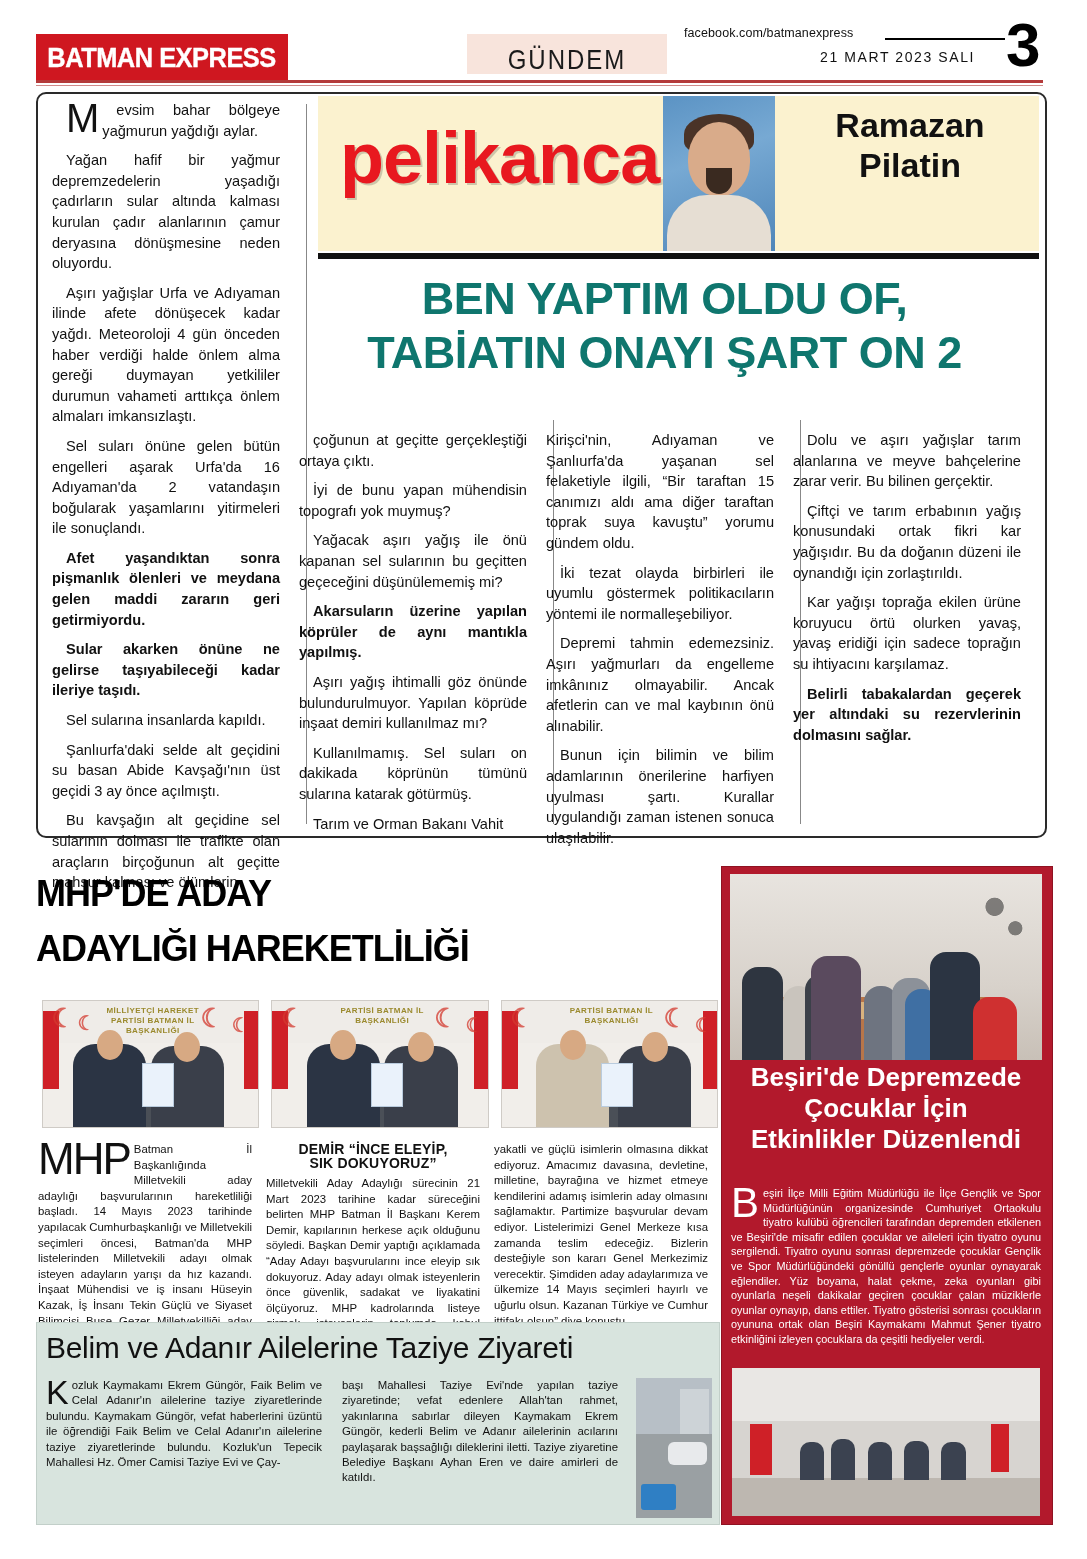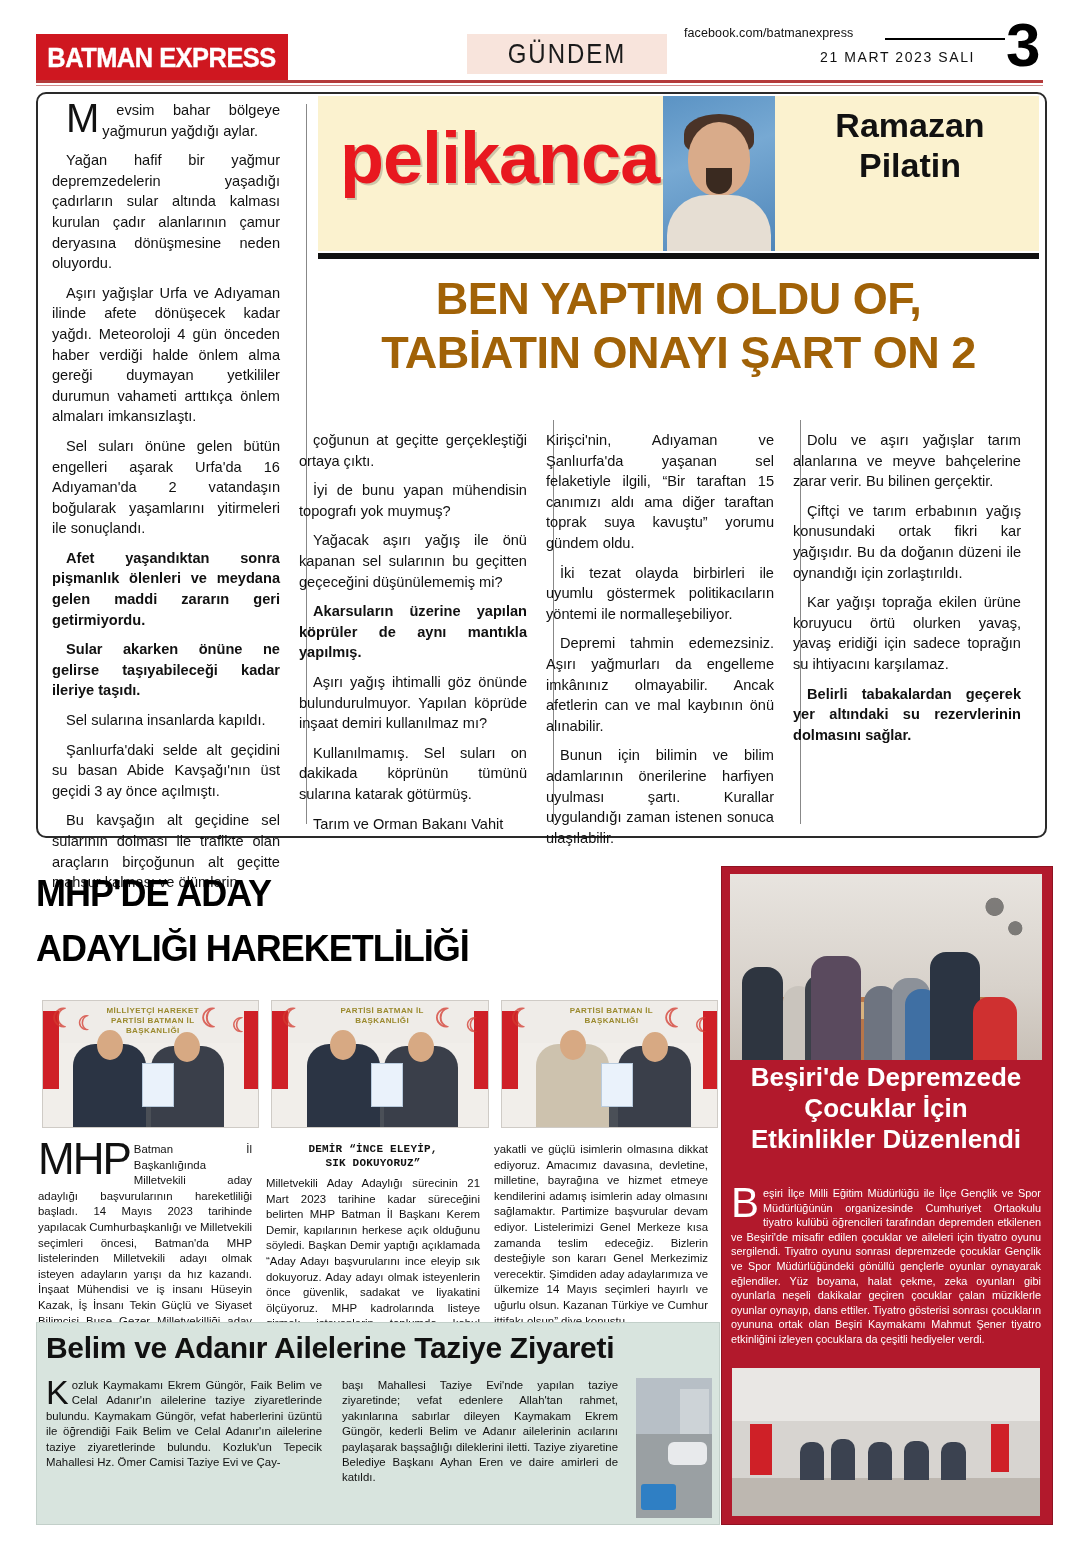--- a/index.html
+++ b/index.html
@@ -14,21 +14,21 @@
   .page{position:absolute;inset:0;}
 
   
   .masthead{position:absolute;left:36px;top:34px;width:252px;height:48px;
     background:#cf1720;display:flex;align-items:center;justify-content:center;}
   .masthead-text{color:#fff;font-weight:bold;font-size:27px;letter-spacing:-0.5px;
     font-family:"Liberation Sans", sans-serif;transform:scaleX(0.94);
     -webkit-text-stroke:0.4px #fff;}
 
   .section-badge{position:absolute;left:467px;top:34px;width:200px;height:40px;
-    background:#f8e4dc;display:flex;align-items:center;justify-content:center;}
+    background:#f8e4dc;display:flex;align-items:flex-end;justify-content:center;}
   .section-badge span{font-size:24px;letter-spacing:2px;color:#1a1a1a;
     font-family:"Liberation Sans", sans-serif;transform:scaleY(1.12);}
 
   .fb-line{position:absolute;left:684px;top:26px;font-size:12.5px;color:#111;
     letter-spacing:0.1px;}
   .date-line{position:absolute;left:820px;top:49px;font-size:14px;color:#111;
     letter-spacing:1.6px;font-weight:500;}
   .rule-short{position:absolute;left:885px;top:38px;width:120px;height:2px;background:#000;}
   .page-no{position:absolute;left:1006px;top:14px;font-size:62px;font-weight:bold;
     line-height:62px;color:#000;}
@@ -55,22 +55,22 @@
   .portrait .hair{position:absolute;left:50%;top:18px;transform:translateX(-50%);
     width:70px;height:40px;border-radius:50% 50% 30% 30%;background:#4a3327;}
   .portrait .beard{position:absolute;left:50%;top:72px;transform:translateX(-50%);
     width:26px;height:26px;border-radius:0 0 50% 50%;background:#3a2a20;}
   .portrait .body{position:absolute;left:50%;bottom:0;transform:translateX(-50%);
     width:104px;height:56px;border-radius:40px 40px 0 0;background:#e6ded3;}
   .byline{position:absolute;left:790px;top:105px;width:240px;text-align:center;
     font-size:34px;font-weight:bold;line-height:40px;color:#111;}
   .banner-underline{position:absolute;left:318px;top:253px;width:721px;height:6px;background:#111;}
 
-  .col-headline{position:absolute;left:318px;top:272px;width:721px;text-align:center;
-    font-size:45px;font-weight:bold;line-height:54px;letter-spacing:-0.5px;color:#a16207;}
+  .col-headline{position:absolute;left:304px;top:272px;width:721px;text-align:center;
+    font-size:45px;font-weight:bold;line-height:54px;letter-spacing:-0.5px;color:#0f766e;}
 
   .colwrap{position:absolute;left:52px;top:100px;width:975px;height:726px;}
   .col{position:absolute;top:0;width:228px;font-size:14.6px;line-height:20.6px;
     text-align:justify;color:#111;hyphens:auto;}
   .col p{margin:0 0 9px 0;text-indent:14px;}
   .col p.b{font-weight:bold;}
   .col.c1{left:0;}
   .col.c2{left:247px;top:330px;}
   .col.c3{left:494px;top:330px;}
   .col.c4{left:741px;top:330px;}
@@ -107,22 +107,22 @@
 
   .mhp-text{position:absolute;left:38px;top:1142px;width:684px;height:172px;}
   .mhp-col{position:absolute;top:0;width:214px;font-size:11.4px;line-height:15.6px;
     text-align:justify;color:#111;}
   .mhp-col p{margin:0 0 6px 0;}
   .mhp-col.m1{left:0;}
   .mhp-col.m2{left:228px;}
   .mhp-col.m3{left:456px;}
   .mhp-drop{float:left;font-size:44px;line-height:34px;padding:0 4px 0 0;font-weight:300;
     letter-spacing:-2px;}
-  .mhp-sub{text-align:center;font-weight:bold;font-size:11px;line-height:14px;
-    margin:0 0 4px 0;letter-spacing:.2px;font-family:Liberation Mono, monospace;}
+  .mhp-sub{text-align:center;font-weight:bold;font-size:14px;line-height:14px;
+    margin:0 0 4px 0;letter-spacing:.2px;}
 
   
   .red-box{position:absolute;left:721px;top:866px;width:330px;height:657px;
     background:#b2192c;border:1px solid #8f1222;}
   .red-photo{position:absolute;left:730px;top:874px;width:312px;height:186px;
     overflow:hidden;background:#cfc9c2;}
   .rp-wall{position:absolute;inset:0;background:linear-gradient(180deg,#e8e4df 0%,#d8d2cb 60%,#c8c0b7 100%);}
   .rp-table{position:absolute;left:14%;bottom:0;width:72%;height:34%;background:#b8764a;}
   .rp-board{position:absolute;left:38%;bottom:22%;width:24%;height:9%;background:#d9b27e;}
   .rp-k{position:absolute;bottom:0;border-radius:16px 16px 0 0;}
@@ -140,21 +140,21 @@
   .rp2-ceiling{position:absolute;left:0;right:0;top:0;height:36%;background:#e9e7e4;}
   .rp2-floor{position:absolute;left:0;right:0;bottom:0;height:26%;background:#bdb7b0;}
   .rp2-flag{position:absolute;left:6%;top:38%;width:7%;height:34%;background:#cf2027;}
   .rp2-flag2{position:absolute;right:10%;top:38%;width:6%;height:32%;background:#cf2027;}
   .rp2-p{position:absolute;bottom:24%;border-radius:10px 10px 0 0;background:#3b4250;}
 
   
   .tz-box{position:absolute;left:36px;top:1322px;width:682px;height:201px;
     background:#d8e4de;border:1px solid #c2cfc9;}
   .tz-head{position:absolute;left:46px;top:1330px;width:662px;font-size:30px;
-    font-weight:bold;line-height:36px;color:#111;letter-spacing:-0.3px;}
+    font-weight:normal;line-height:36px;color:#111;letter-spacing:-0.3px;}
   .tz-cols{position:absolute;left:46px;top:1378px;width:580px;height:138px;}
   .tz-col{position:absolute;top:0;width:276px;font-size:11.4px;line-height:15.4px;
     text-align:justify;color:#111;}
   .tz-col.t1{left:0;}
   .tz-col.t2{left:296px;}
   .tz-drop{float:left;font-size:34px;line-height:26px;padding:1px 3px 0 0;font-weight:400;}
   .tz-photo{position:absolute;left:636px;top:1378px;width:76px;height:140px;
     overflow:hidden;background:#b9c0c5;}
   .tzp-sky{position:absolute;left:0;right:0;top:0;height:40%;background:#b7bfc6;}
   .tzp-bld{position:absolute;right:4%;top:8%;width:38%;height:36%;background:#cdd3d7;}

